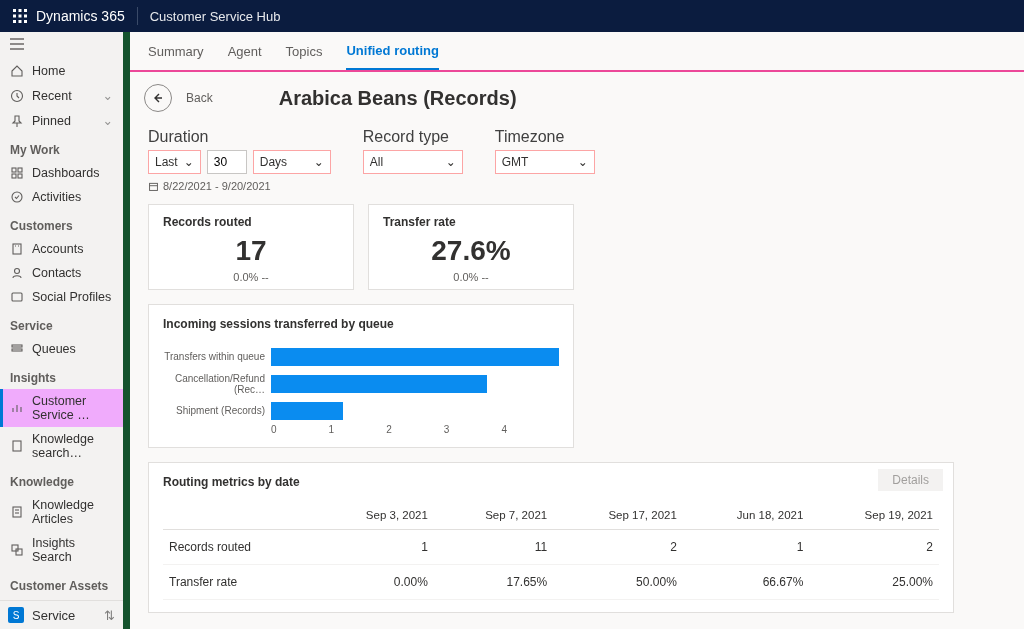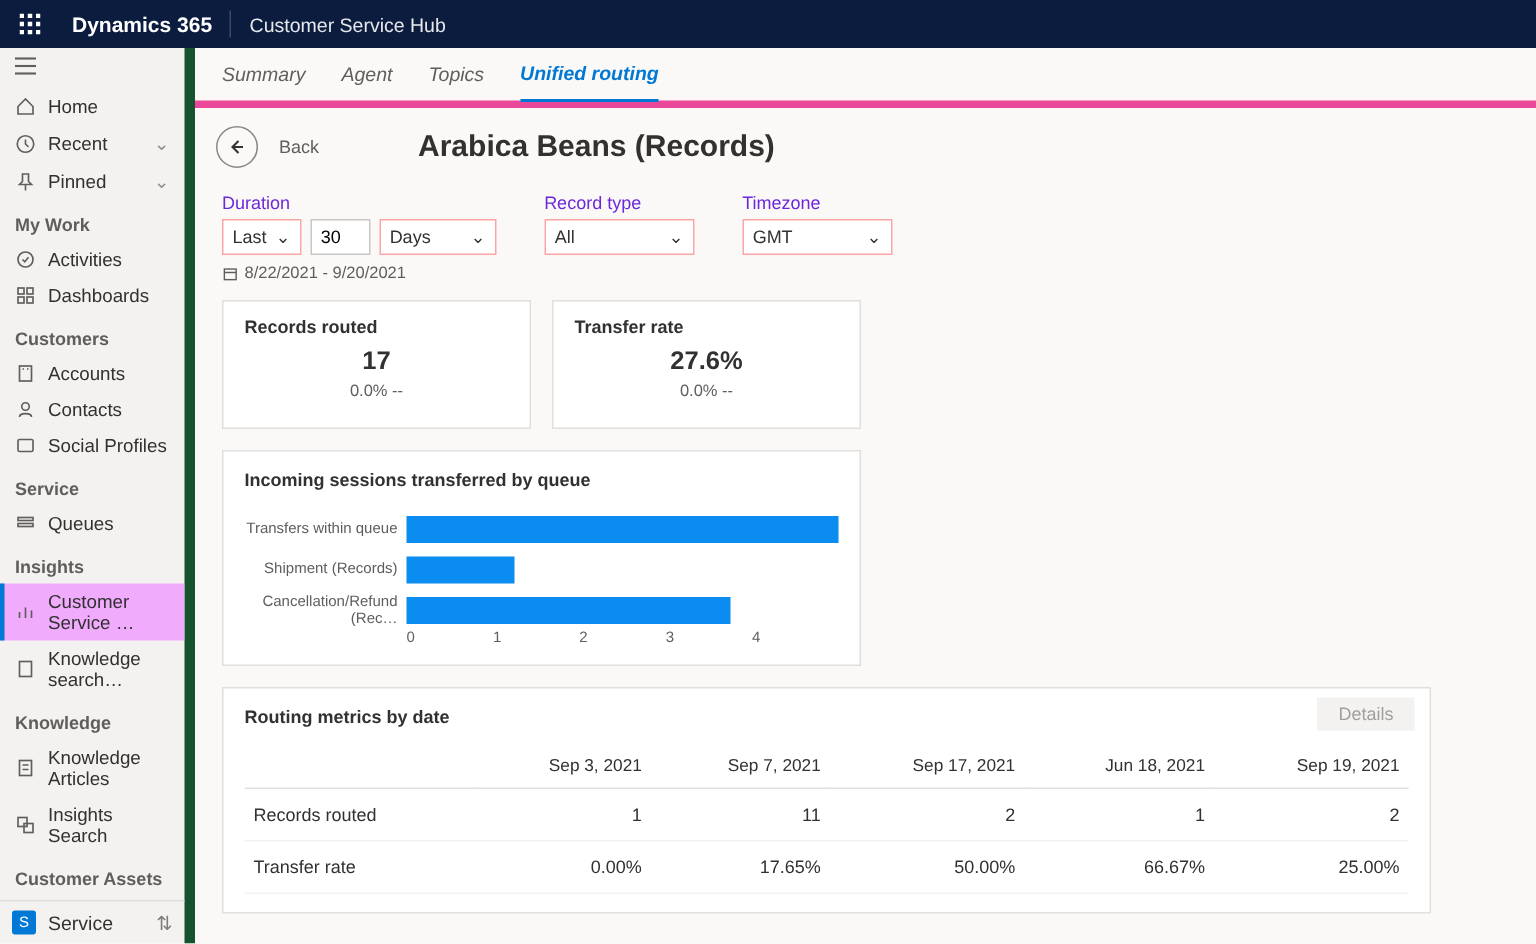--- a/index.html
+++ b/index.html
@@ -1,20 +1,20 @@
 <!DOCTYPE html>
 <html><head>
   <meta charset="utf-8">
   <style>
     * { margin: 0; padding: 0; box-sizing: border-box; font-family: 'Segoe UI', Tahoma, sans-serif; }
     body { width: 1024px; height: 629px; overflow: hidden; background: #faf9f8; color: #323130; font-size: 13px; }
     
     .topbar { height: 32px; background: #0b1c3f; display: flex; align-items: center; padding: 0 8px; color: #fff; }
     .waffle { width: 24px; height: 24px; display: flex; align-items: center; justify-content: center; }
-    .brand { font-weight: 700; font-size: 14px; margin-left: 16px; }
+    .brand { font-weight: 400; font-size: 14px; margin-left: 4px; }
     .divider-v { width: 1px; height: 18px; background: #3a4a68; margin: 0 12px; }
     .subtitle { font-size: 13px; opacity: .9; }
     
     .shell { display: flex; height: calc(629px - 32px); }
     
     .sidebar { width: 130px; background: #f3f2f1; border-right: 7px solid #14532d; display: flex; flex-direction: column; position: relative; }
     .hamburger { padding: 6px 10px; }
     .nav-scroll { flex: 1; overflow-y: auto; font-size: 12.5px; }
     .nav-scroll::-webkit-scrollbar { width: 8px; }
     .nav-scroll::-webkit-scrollbar-thumb { background: #c8c6c4; border-radius: 4px; }
@@ -22,43 +22,43 @@
     .nav-item { display: flex; align-items: center; gap: 8px; padding: 5px 10px; cursor: pointer; color: #323130; }
     .nav-item .chev { margin-left: auto; opacity: .5; }
     .nav-section { padding: 10px 10px 4px; font-weight: 600; color: #605e5c; font-size: 12px; }
     .nav-item.active { background: #f0abfc; position: relative; }
     .nav-item.active::before { content: ''; position: absolute; left: 0; top: 0; bottom: 0; width: 3px; background: #0078d4; }
     .area-picker { border-top: 1px solid #e1dfdd; padding: 6px 8px; display: flex; align-items: center; gap: 8px; }
     .area-badge { width: 16px; height: 16px; background: #0078d4; color: #fff; font-size: 10px; display: flex; align-items: center; justify-content: center; border-radius: 2px; }
     .area-picker .chev { margin-left: auto; opacity: .6; }
     
     .main { flex: 1; display: flex; flex-direction: column; overflow: hidden; }
-    .tabs { display: flex; gap: 24px; padding: 0 18px; height: 40px; align-items: center; border-bottom: 5px solid #ec4899; font-style: italic; }
+    .tabs { display: flex; gap: 24px; padding: 0 18px; height: 40px; align-items: center; border-bottom: 2px solid #ec4899; }
     .tab { font-size: 13px; color: #605e5c; padding: 10px 0; cursor: pointer; }
     .tab.active { color: #0078d4; border-bottom: 2px solid #0078d4; font-weight: 600; }
     
     .content { padding: 12px 70px 20px 18px; overflow-y: auto; flex: 1; }
     .header-row { display: flex; align-items: center; gap: 14px; margin-bottom: 16px; }
     .back-circle { width: 28px; height: 28px; border: 1px solid #8a8886; border-radius: 50%; display: flex; align-items: center; justify-content: center; cursor: pointer; margin-left: -4px; }
     .back-label { font-size: 12px; color: #605e5c; cursor: pointer; }
     .page-title { font-size: 20px; font-weight: 600; margin-left: 52px; }
     
     .filters { display: flex; gap: 32px; margin-bottom: 4px; }
     .filter-group { display: flex; flex-direction: column; gap: 4px; }
-    .filter-label { font-size: 12px; color: #6d28d9; }
+    .filter-label { font-size: 16px; color: #404040; }
     .filter-row { display: flex; gap: 6px; }
     .select { border: 1px solid #fca5a5; background: #fff; height: 24px; padding: 0 6px; font-size: 12px; display: flex; align-items: center; gap: 6px; cursor: pointer; min-width: 50px; justify-content: space-between; }
     .select.wide { min-width: 100px; }
     .input-num { border: 1px solid #c8c6c4; background: #fff; height: 24px; width: 40px; padding: 0 6px; font-size: 12px; }
     .date-range { font-size: 11px; color: #605e5c; margin: 6px 0 12px; display: flex; align-items: center; gap: 4px; }
     
     .cards { display: flex; gap: 14px; margin-bottom: 14px; }
     .card { border: 1px solid #e1dfdd; background: #fff; padding: 10px 14px; width: 206px; height: 86px; }
     .card-title { font-size: 12px; color: #323130; font-weight: 600; margin-bottom: 6px; }
-    .card-value { font-size: 17px; font-weight: 600; text-align: center; }
+    .card-value { font-size: 28px; font-weight: 600; text-align: center; }
     .card-sub { font-size: 11px; color: #605e5c; text-align: center; margin-top: 4px; }
     
     .chart-card { border: 1px solid #e1dfdd; background: #fff; padding: 12px 14px; width: 426px; margin-bottom: 14px; }
     .chart-title { font-size: 12px; font-weight: 600; margin-bottom: 12px; }
     .bar-row { display: flex; align-items: center; height: 27px; }
     .bar-label { width: 108px; font-size: 10px; color: #605e5c; text-align: right; padding-right: 6px; }
     .bar-track { flex: 1; height: 100%; display: flex; align-items: center; }
     .bar-fill { height: 18px; background: #0a8cf0; }
     .axis { display: flex; margin-left: 108px; }
     .tick { flex: 1; font-size: 10px; color: #605e5c; text-align: left; }
@@ -135,36 +135,36 @@
             </svg>
           </span>
           <span>Pinned</span>
           <span class="chev">⌄</span>
         </div>
 
       <div class="nav-section">My Work</div>
       <div class="nav-item">
           <span class="icon">
             <svg width="14" height="14" viewBox="0 0 14 14" fill="none" stroke="#605e5c" stroke-width="1.1">
-              <circle cx="7" cy="7" r="5"></circle>
-              <path d="M5 7 L6.5 8.5 L9 5.5"></path>
-            </svg>
-          </span>
-          <span>Activities</span>
-        </div>
-      <div class="nav-item">
-          <span class="icon">
-            <svg width="14" height="14" viewBox="0 0 14 14" fill="none" stroke="#605e5c" stroke-width="1.1">
               <rect x="2" y="2" width="4" height="4"></rect>
               <rect x="8" y="2" width="4" height="4"></rect>
               <rect x="2" y="8" width="4" height="4"></rect>
               <rect x="8" y="8" width="4" height="4"></rect>
             </svg>
           </span>
           <span>Dashboards</span>
+        </div>
+      <div class="nav-item">
+          <span class="icon">
+            <svg width="14" height="14" viewBox="0 0 14 14" fill="none" stroke="#605e5c" stroke-width="1.1">
+              <circle cx="7" cy="7" r="5"></circle>
+              <path d="M5 7 L6.5 8.5 L9 5.5"></path>
+            </svg>
+          </span>
+          <span>Activities</span>
         </div>
 
       <div class="nav-section">Customers</div>
       <div class="nav-item">
           <span class="icon">
             <svg width="14" height="14" viewBox="0 0 14 14" fill="none" stroke="#605e5c" stroke-width="1.1">
               <rect x="3" y="2" width="8" height="10"></rect>
               <line x1="5" y1="4" x2="6" y2="4"></line>
               <line x1="8" y1="4" x2="9" y2="4"></line>
             </svg>
@@ -324,29 +324,29 @@
       <div class="chart-card">
         <div class="chart-title">Incoming sessions transferred by queue</div>
         <div id="chart-bars">
             <div class="bar-row">
               <div class="bar-label">Transfers within queue</div>
               <div class="bar-track">
                 <div class="bar-fill" style="width: 100%;"></div>
               </div>
             </div>
             <div class="bar-row">
+              <div class="bar-label">Cancellation/Refund (Rec…</div>
+              <div class="bar-track">
+                <div class="bar-fill" style="width: 75%;"></div>
+              </div>
+            </div>
+            <div class="bar-row">
               <div class="bar-label">Shipment (Records)</div>
               <div class="bar-track">
                 <div class="bar-fill" style="width: 25%;"></div>
-              </div>
-            </div>
-            <div class="bar-row">
-              <div class="bar-label">Cancellation/Refund (Rec…</div>
-              <div class="bar-track">
-                <div class="bar-fill" style="width: 75%;"></div>
               </div>
             </div>
           </div>
         <div class="axis" id="chart-axis">
             <div class="tick">0</div>
             <div class="tick">1</div>
             <div class="tick">2</div>
             <div class="tick">3</div>
             <div class="tick">4</div>
           </div>

